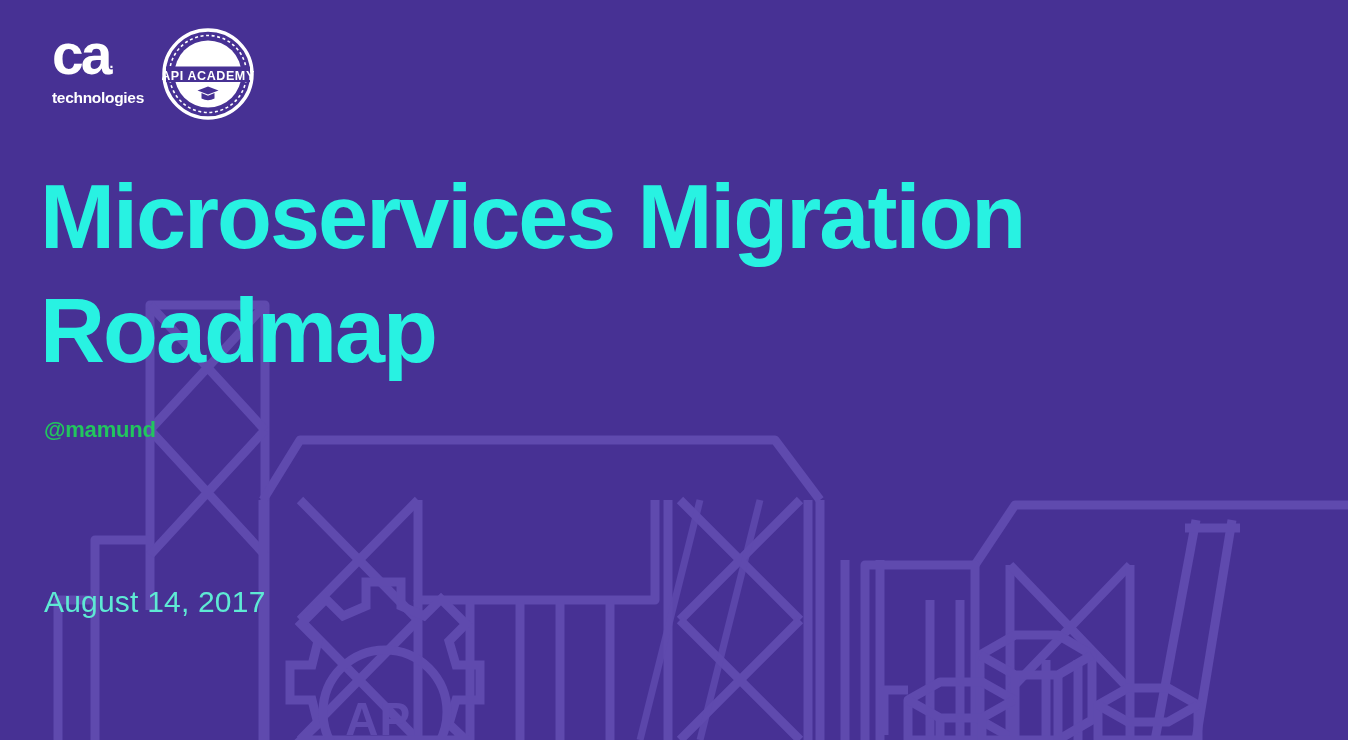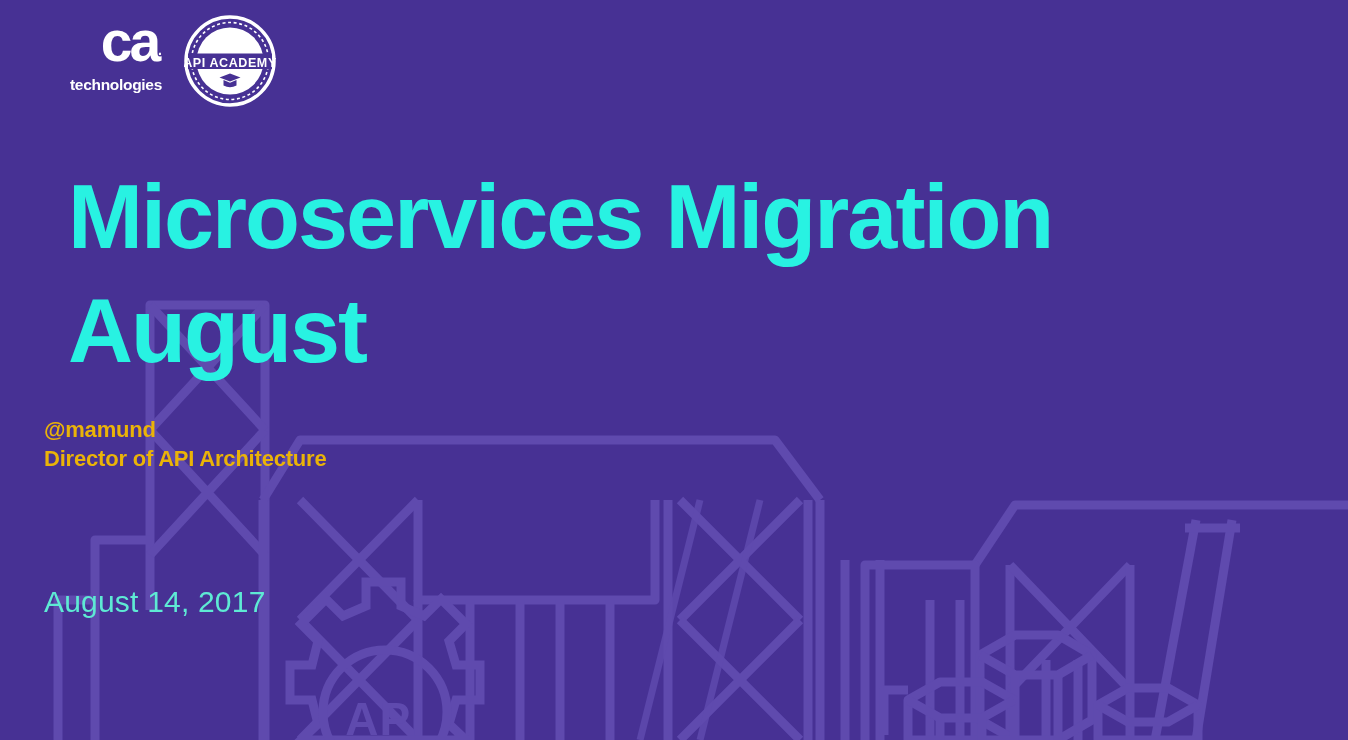--- a/index.html
+++ b/index.html
@@ -25,25 +25,23 @@
     top: 0;
     width: 1348px;
     height: 740px;
     pointer-events: none;
   }
 
   
   #logo-bar {
     position: absolute;
     left: 52px;
-    top: 13px;
+    top: 26px;
     display: flex;
     align-items: flex-start;
-    gap: 22px;
-    text-align: right;
   }
 
   .ca-logo {
     width: 110px;
     position: relative;
     padding-top: 2px;
   }
 
   .ca-wordmark {
     display: block;
@@ -72,36 +70,36 @@
   .academy-badge {
     position: relative;
     width: 92px;
     height: 92px;
     margin-top: 2px;
   }
 
   
   #title {
     position: absolute;
-    left: 68px;
+    left: 40px;
     top: 160px;
     width: 1250px;
     color: #28f2e2;
     font-size: 90px;
     font-weight: bold;
     line-height: 114px;
     letter-spacing: -2px;
   }
 
   
   #presenter {
     position: absolute;
     left: 44px;
     top: 415px;
-    color: #eab308;
+    color: #22c55e;
     font-size: 22px;
     font-weight: bold;
     line-height: 29px;
     letter-spacing: -0.2px;
   }
 
   
   #date {
     position: absolute;
     left: 44px;
@@ -208,23 +206,22 @@
           <path d="M35.5 62.5 L46 58.5 L56.5 62.5 L46 66.5 Z"></path>
           <path d="M39.5 65 L39.5 70.5 Q46 74 52.5 70.5 L52.5 65 L46 67.8 Z"></path>
         </g>
       </svg>
     </div>
 
   </div>
 
   <div id="title">
     <div>Microservices Migration</div>
-    <div>August</div>
+    <div>Roadmap</div>
   </div>
 
   <div id="presenter">
     <div>@mamund</div>
-    <div>Director of API Architecture</div>
   </div>
 
   <div id="date">August 14, 2017</div>
 
 </div>
 
 </body></html>

